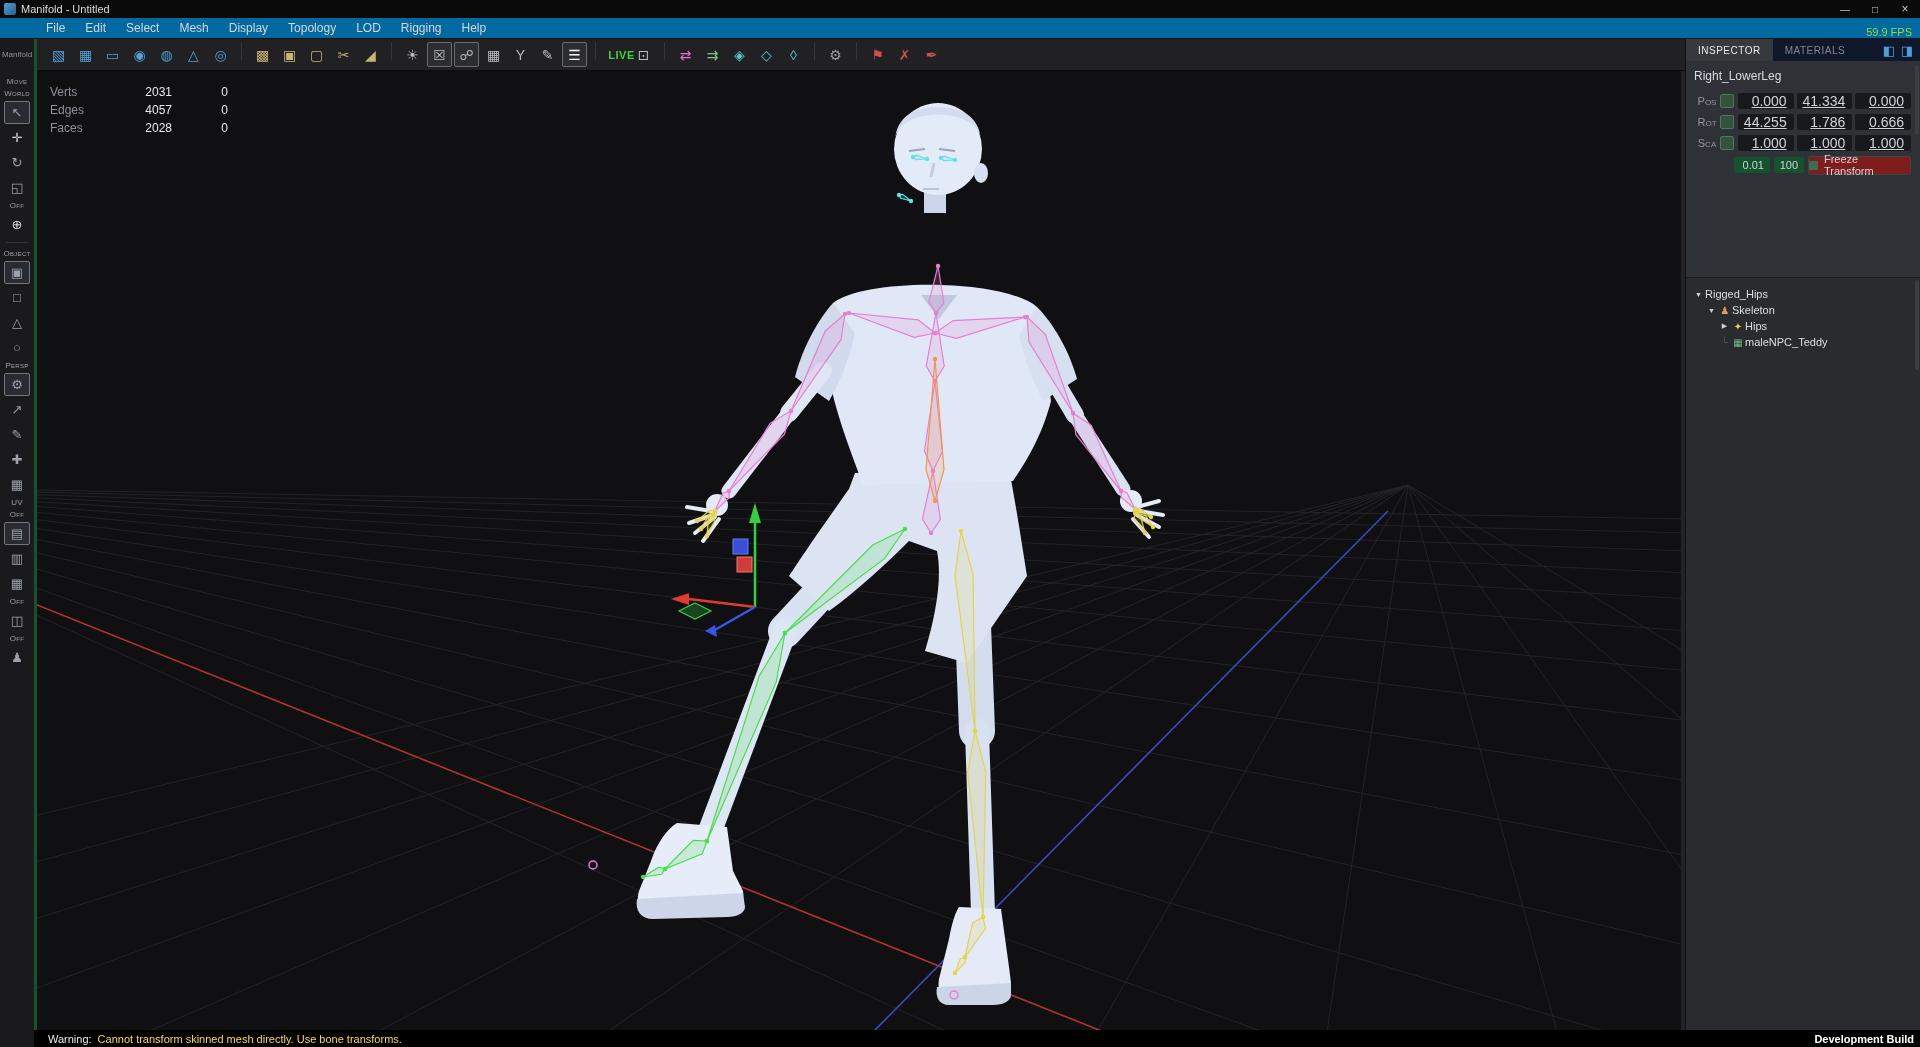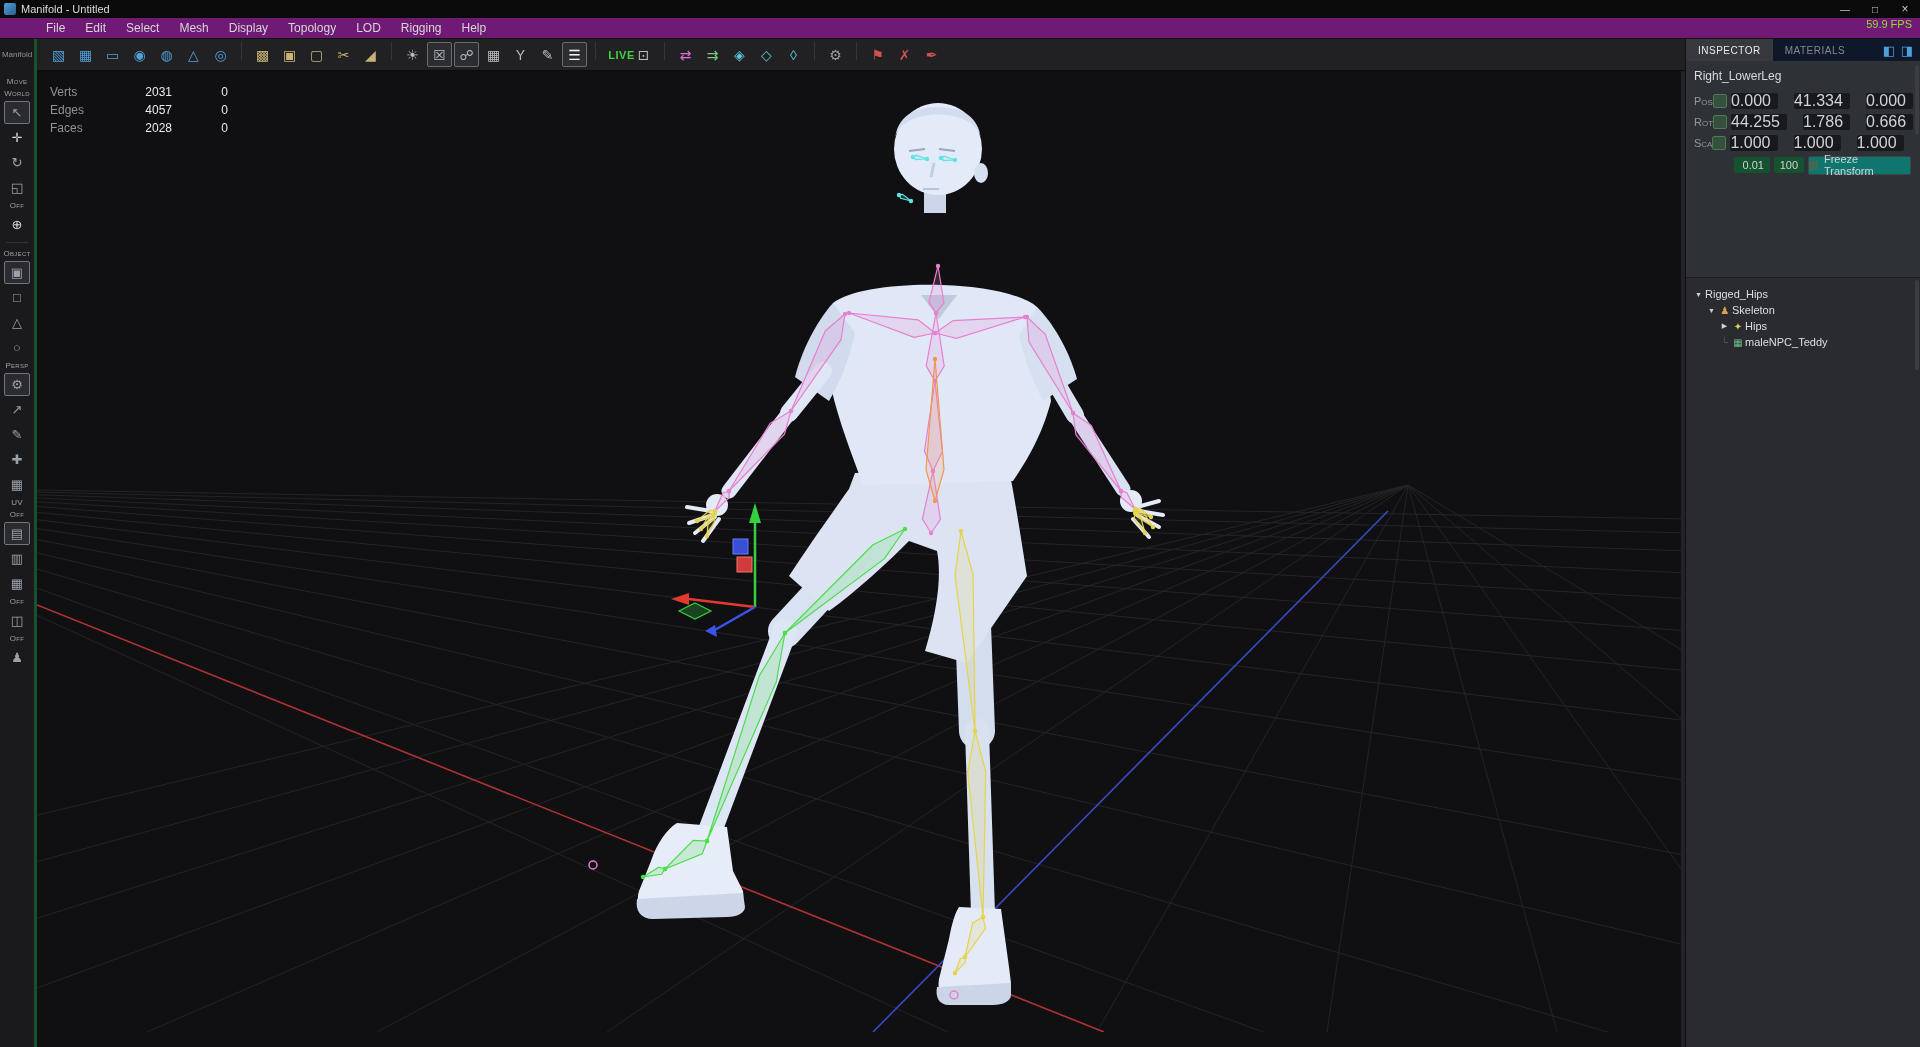--- a/index.html
+++ b/index.html
@@ -7,21 +7,21 @@
   .window{width:1920px;height:1047px;display:flex;flex-direction:column;background:#101013;}
 
   
   .titlebar{height:18px;background:#0a0a0b;display:flex;align-items:center;color:#dcdcdc;font-size:11px;flex:0 0 auto;}
   .app-icon{width:12px;height:12px;margin:0 5px 0 4px;background:linear-gradient(135deg,#4f9fd9,#2b5e8f);border-radius:2px;}
   .win-controls{margin-left:auto;display:flex;height:100%;}
   .win-btn{width:30px;height:100%;display:flex;align-items:center;justify-content:center;color:#c8c8c8;font-size:10px;}
   .win-btn:last-child{font-size:12px;}
 
   
-  .menubar{height:20px;background:#701a75;border-bottom:1px solid #121214;display:flex;align-items:flex-start;color:#d6d6d8;font-size:12px;flex:0 0 auto;}
+  .menubar{height:20px;background:#0369a1;border-bottom:1px solid #121214;display:flex;align-items:flex-end;color:#d6d6d8;font-size:12px;flex:0 0 auto;}
   .menu-items{display:flex;height:100%;margin-left:36px;}
   .menu-item{padding:0 10px;display:flex;align-items:center;}
   .fps{margin-left:auto;padding-right:8px;color:#8fdc3a;font-size:11px;}
 
   
   .main{flex:1;display:flex;min-height:0;}
 
   
   .left-col{width:34px;flex:0 0 auto;display:flex;flex-direction:column;background:#1a1a1d;border-right:3px solid #14532d;}
   .logo-cell{height:31px;display:flex;align-items:center;justify-content:center;color:#8e939a;font-size:8px;flex:0 0 auto;}
@@ -58,26 +58,26 @@
   .ptab{padding:0 12px;display:flex;align-items:center;font-size:10px;letter-spacing:.5px;color:#85888d;text-transform:uppercase;}
   .ptab.active{background:#37393e;color:#e8e9ea;}
   .panel-icons{margin-left:auto;display:flex;align-items:center;padding-right:4px;}
   .pticon{width:18px;height:18px;display:flex;align-items:center;justify-content:center;font-size:13px;}
 
   .inspector{height:216px;flex:0 0 auto;padding:6px 6px 0 6px;box-sizing:border-box;position:relative;}
   .obj-name{font-size:12px;color:#d8dbdf;margin:2px 0 8px 2px;}
   .t-row{display:flex;align-items:center;height:19px;margin-bottom:2px;}
   .t-label{width:26px;font-size:11px;color:#9298a0;font-variant:small-caps;padding-left:2px;text-align:center;}
   .t-reset{width:12px;height:12px;background:#35503c;border:1px solid #4c7a55;border-radius:2px;margin-right:4px;flex:0 0 auto;}
-  .t-field{flex:1;height:16px;line-height:16px;background:#17191d;border-radius:2px;margin-right:16px;font-size:16px;color:#ced3d9;text-align:right;padding-right:7px;}
+  .t-field{flex:1;height:16px;line-height:16px;background:#17191d;border-radius:2px;margin-right:3px;font-size:14px;color:#ced3d9;text-align:right;padding-right:7px;text-decoration:underline;}
   .snap-row{display:flex;align-items:center;margin:4px 0 0 42px;height:18px;}
   .snap-field{height:16px;line-height:16px;background:#14532d;border-radius:2px;font-size:11px;color:#ced3d9;text-align:right;padding-right:6px;margin-right:4px;}
   .snap-precision{width:30px;}
   .snap-range{width:24px;}
-  .freeze-btn{flex:1;height:17px;background:#0f766e;border:1px solid #3f444b;border-radius:2px;display:flex;align-items:center;justify-content:center;font-size:11px;color:#ced3d9;margin-right:3px;}
+  .freeze-btn{flex:1;height:17px;background:#7f1d1d;border:1px solid #3f444b;border-radius:2px;display:flex;align-items:center;justify-content:center;font-size:11px;color:#ced3d9;margin-right:3px;}
   .freeze-icon{width:9px;height:9px;background:#3f6b52;border-radius:1px;margin-right:6px;}
   .insp-scroll{position:absolute;right:1px;top:4px;width:4px;height:70px;background:#3a3d42;border-radius:2px;}
 
   .hierarchy{flex:1;background:#292b2f;border-top:1px solid #1c1d1f;padding-top:8px;position:relative;overflow:hidden;}
   .h-item{display:flex;align-items:center;height:16px;font-size:11px;color:#dcdfe3;}
   .h-arrow{width:13px;text-align:center;font-size:7px;color:#cfd2d6;flex:0 0 auto;}
   .h-icon{width:14px;font-size:10px;text-align:center;flex:0 0 auto;}
   .h-label{white-space:nowrap;}
   .hier-scroll{position:absolute;right:1px;top:2px;width:4px;height:90px;background:#3a3d42;border-radius:2px;}
 
@@ -598,13 +598,21 @@
               <span class="h-arrow" style="color: rgb(90, 93, 99); font-size: 9px;">└</span>
               <span class="h-icon" style="color: rgb(111, 194, 138);">▦</span>
               <span class="h-label">maleNPC_Teddy</span>
             </div>
           </div>
         <div class="hier-scroll"></div>
       </div>
     </div>
   </div>
 
+  <div class="statusbar">
+    <div class="status-left-pad"></div>
+    <div class="status-content">
+      <span class="warn-label">Warning:</span>
+      <span class="warn-text">Cannot transform skinned mesh directly. Use bone transforms.</span>
+      <span class="build">Development Build</span>
+    </div>
+  </div>
 </div>
 
 </body></html>

